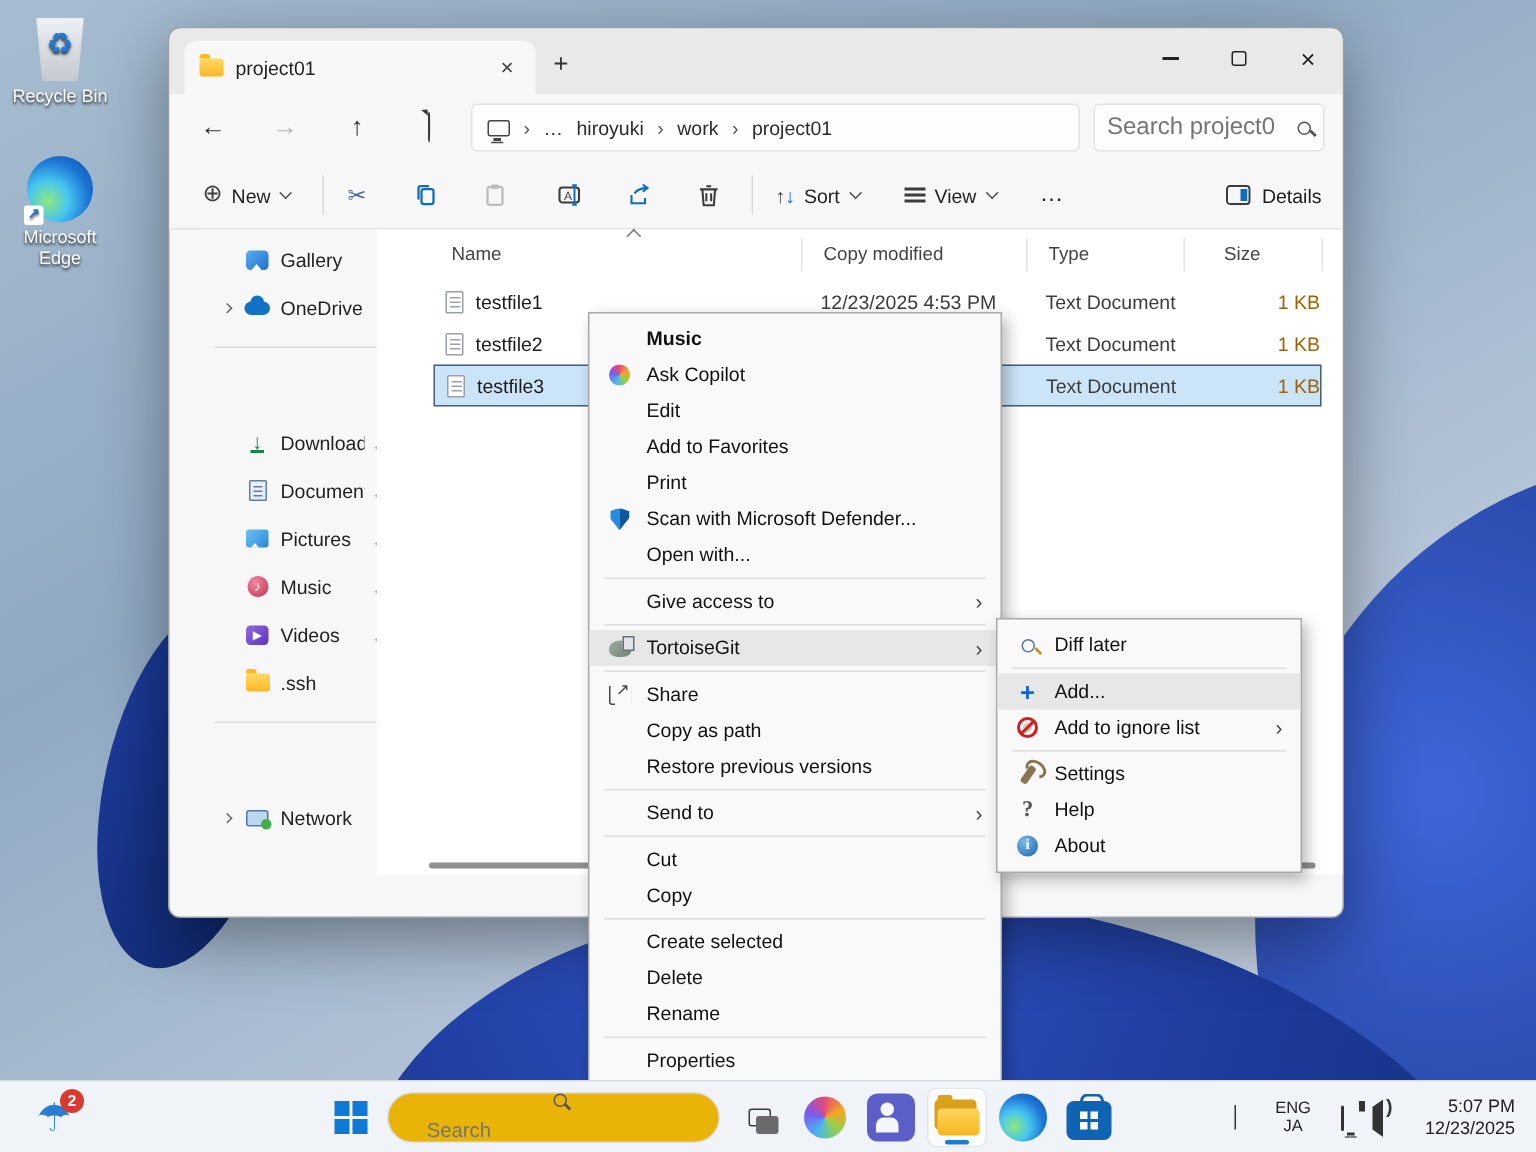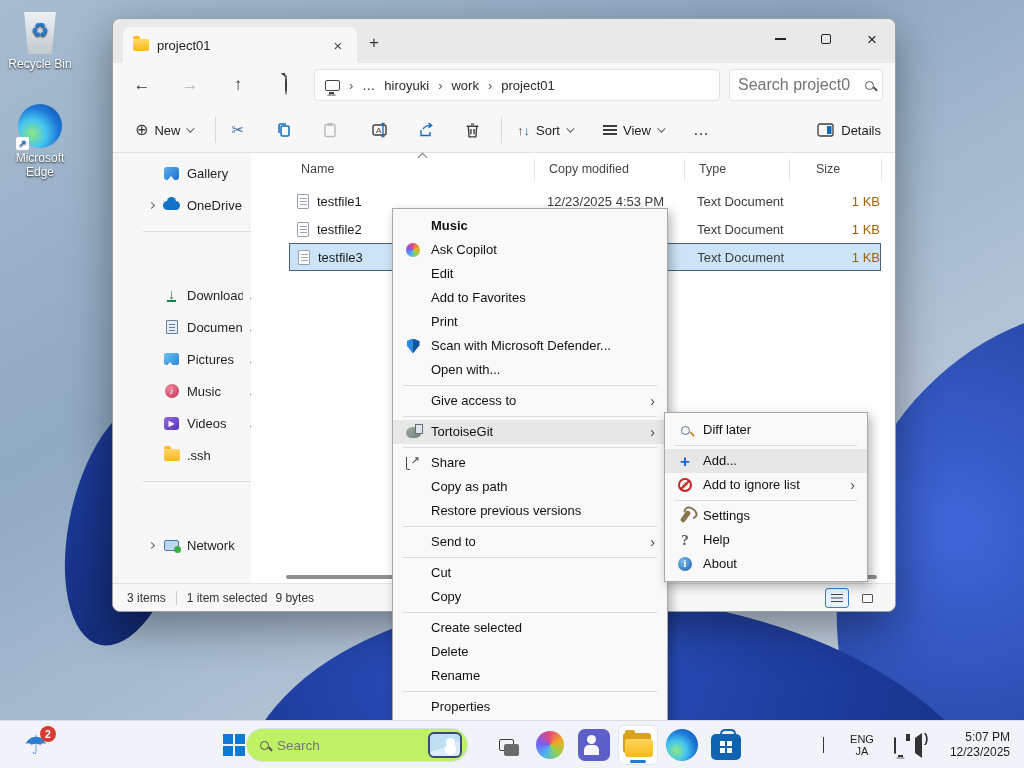--- a/index.html
+++ b/index.html
@@ -162,22 +162,22 @@
   .wrench-ic { width:5px; height:13px; background:#8a7450; border-radius:2px; position:relative; transform:rotate(35deg); }
   .wrench-ic::before { content:''; position:absolute; top:-5px; left:-3px; width:11px; height:7px; border:2.5px solid #8a7450; border-bottom-color:transparent; border-radius:50%; background:transparent; }
   .help-ic { color:#555; font-size:15px; font-weight:bold; font-family:"Liberation Serif","DejaVu Serif",serif; }
   .about-ic { width:14px; height:14px; border-radius:50%; background:radial-gradient(circle at 35% 30%,#7db9e8,#1565b0); color:#fff; font-size:10px; font-weight:bold; display:flex; align-items:center; justify-content:center; font-family:"Liberation Serif","DejaVu Serif",serif; }
 
   
   #taskbar { position:absolute; left:0; bottom:0; width:1024px; height:48px; background:#f0f4f9; border-top:1px solid #d7dde4; }
   .tk-btn { position:absolute; top:4px; width:40px; height:40px; border-radius:6px; display:flex; align-items:center; justify-content:center; }
   .win-logo { width:22px; height:22px; display:grid; grid-template-columns:10px 10px; grid-template-rows:10px 10px; gap:2px; }
   .win-logo span { background:#0e7ad6; }
-  #tk-search { position:absolute; left:246px; top:7px; width:222px; height:34px; background:#bef264; border:1px solid #dcdfe4;
-    border-radius:17px; display:flex; align-items:center; padding:0 5px 0 13px; gap:8px; }
+  #tk-search { position:absolute; left:258px; top:7px; width:222px; height:34px; background:#eab308; border:1px solid #dcdfe4;
+    border-radius:17px; display:flex; align-items:center; padding:0 5px 0 13px; gap:8px;flex-direction:column; }
   #tk-search input { flex:1; min-width:0; border:none; outline:none; background:transparent; font-size:13.5px; color:#5c5c5c; font-family:inherit; }
   .tk-search-img { width:34px; height:26px; border-radius:6px; border:2px solid #3a4a70;
     background:linear-gradient(160deg,#bfe0f2 55%,#dcecf5 55%); position:relative; flex:none; }
   .tk-search-img::after { content:''; position:absolute; right:5px; top:4px; width:9px; height:9px; background:#fff; border-radius:50%;
     box-shadow:0 7px 0 1px #fff; }
   .taskview-ic { position:relative; width:15px; height:12px; border:1.6px solid #3b3b3b; border-radius:2px; background:#f0f4f9; }
   .taskview-ic::after { content:''; position:absolute; left:4px; top:4px; width:15px; height:12px; background:#6b6b6b; border-radius:2px; }
   .teams-ic { width:32px; height:32px; border-radius:7px; background:#5b5fc7; position:relative; }
   .teams-ic::before { content:''; position:absolute; left:9px; top:6px; width:9px; height:9px; background:#fff; border-radius:50%; opacity:.95; }
   .teams-ic::after { content:''; position:absolute; left:6px; top:16px; width:15px; height:10px; background:#fff; border-radius:5px 5px 0 0; opacity:.95; }
@@ -438,32 +438,20 @@
       <div class="frow selected" style="top:90px;">
         <span class="fdoc"></span>
         <span class="fname">testfile3</span>
         <span class="fdate"></span>
         <span class="ftype">Text Document</span>
         <span class="fsize">1 KB</span>
       </div>
       <div id="hscroll"></div>
     </div>
 
-    <div id="status-bar">
-      <span style="margin-left:14px;">3 items</span>
-      <span class="sdiv"></span>
-      <span>1 item selected</span>
-      <span style="margin-left:8px;">9 bytes</span>
-      <div class="view-toggle active" style="right:46px;">
-          <span class="vt-lines"></span>
-        </div>
-      <div class="view-toggle" style="right:16px;">
-          <span class="vt-box"></span>
-        </div>
-    </div>
   </div>
 
   <div class="menu" style="left:392px; top:208px; width:276px;">
     <div class="mi bold"><span>Music</span></div>
     <div class="mi">
       <span class="mi-ico">
           <span class="copilot-ic"></span>
         </span>
       <span>Ask Copilot</span></div>
     <div class="mi"><span>Edit</span></div>

